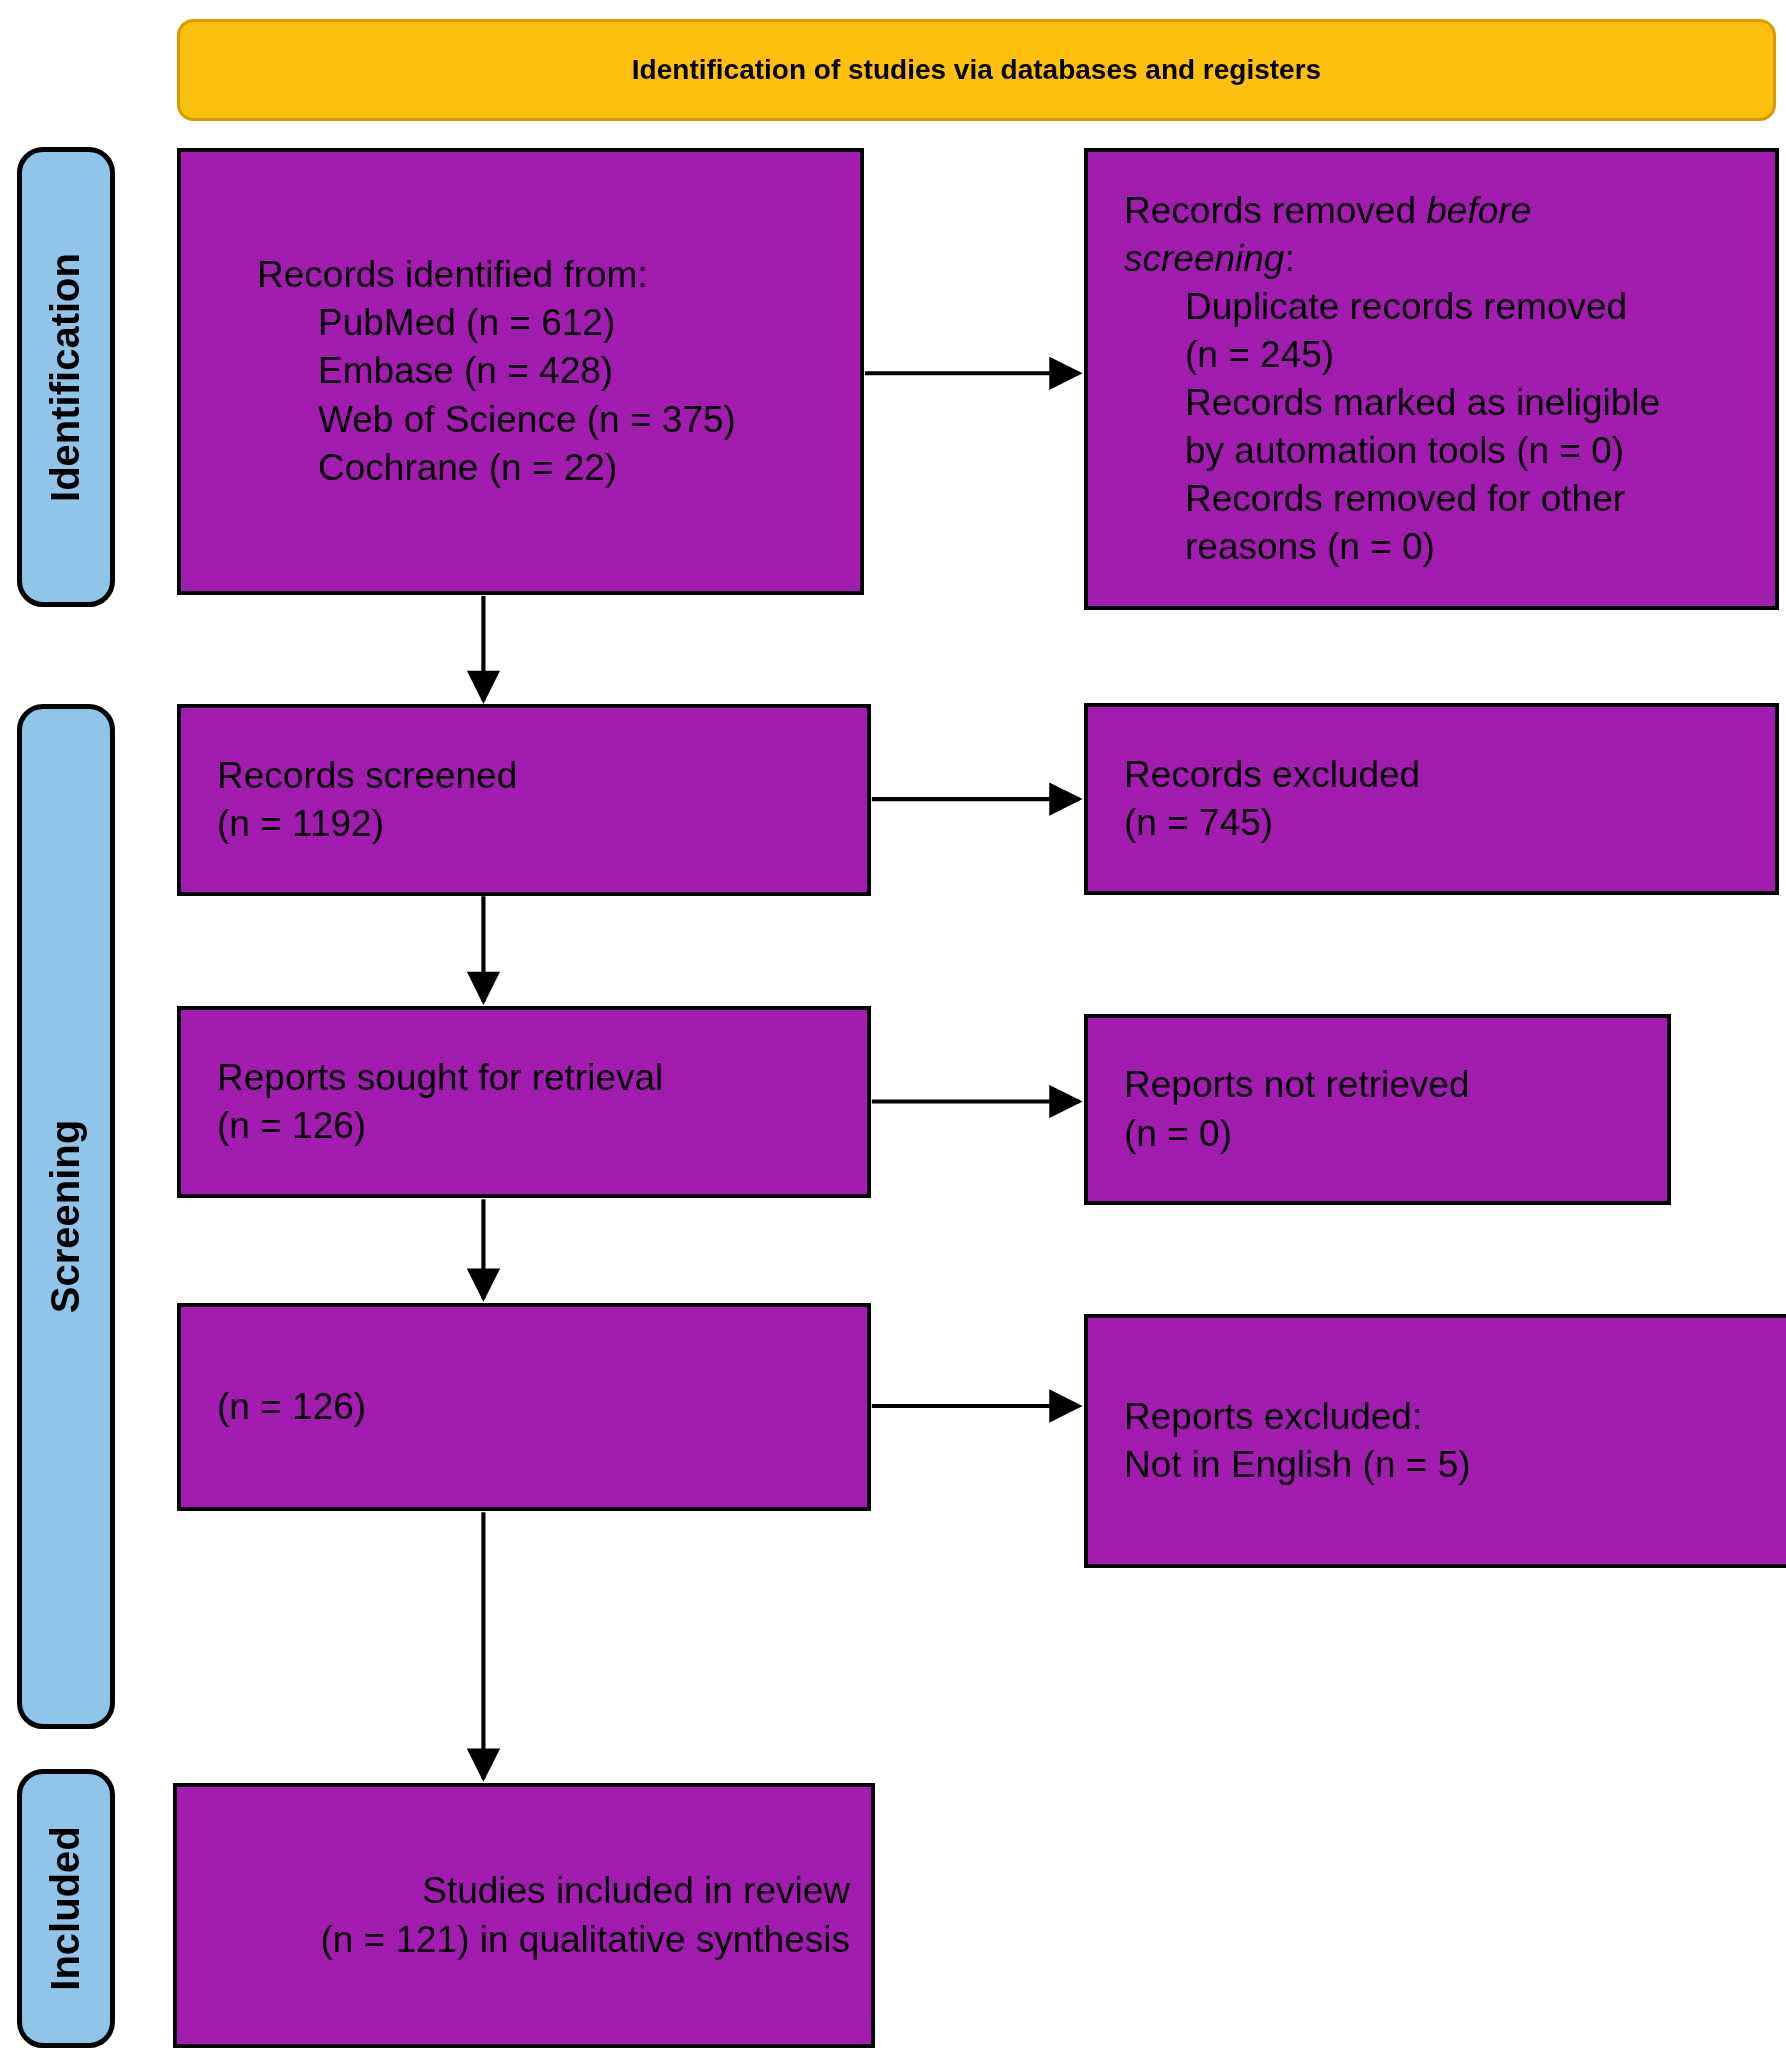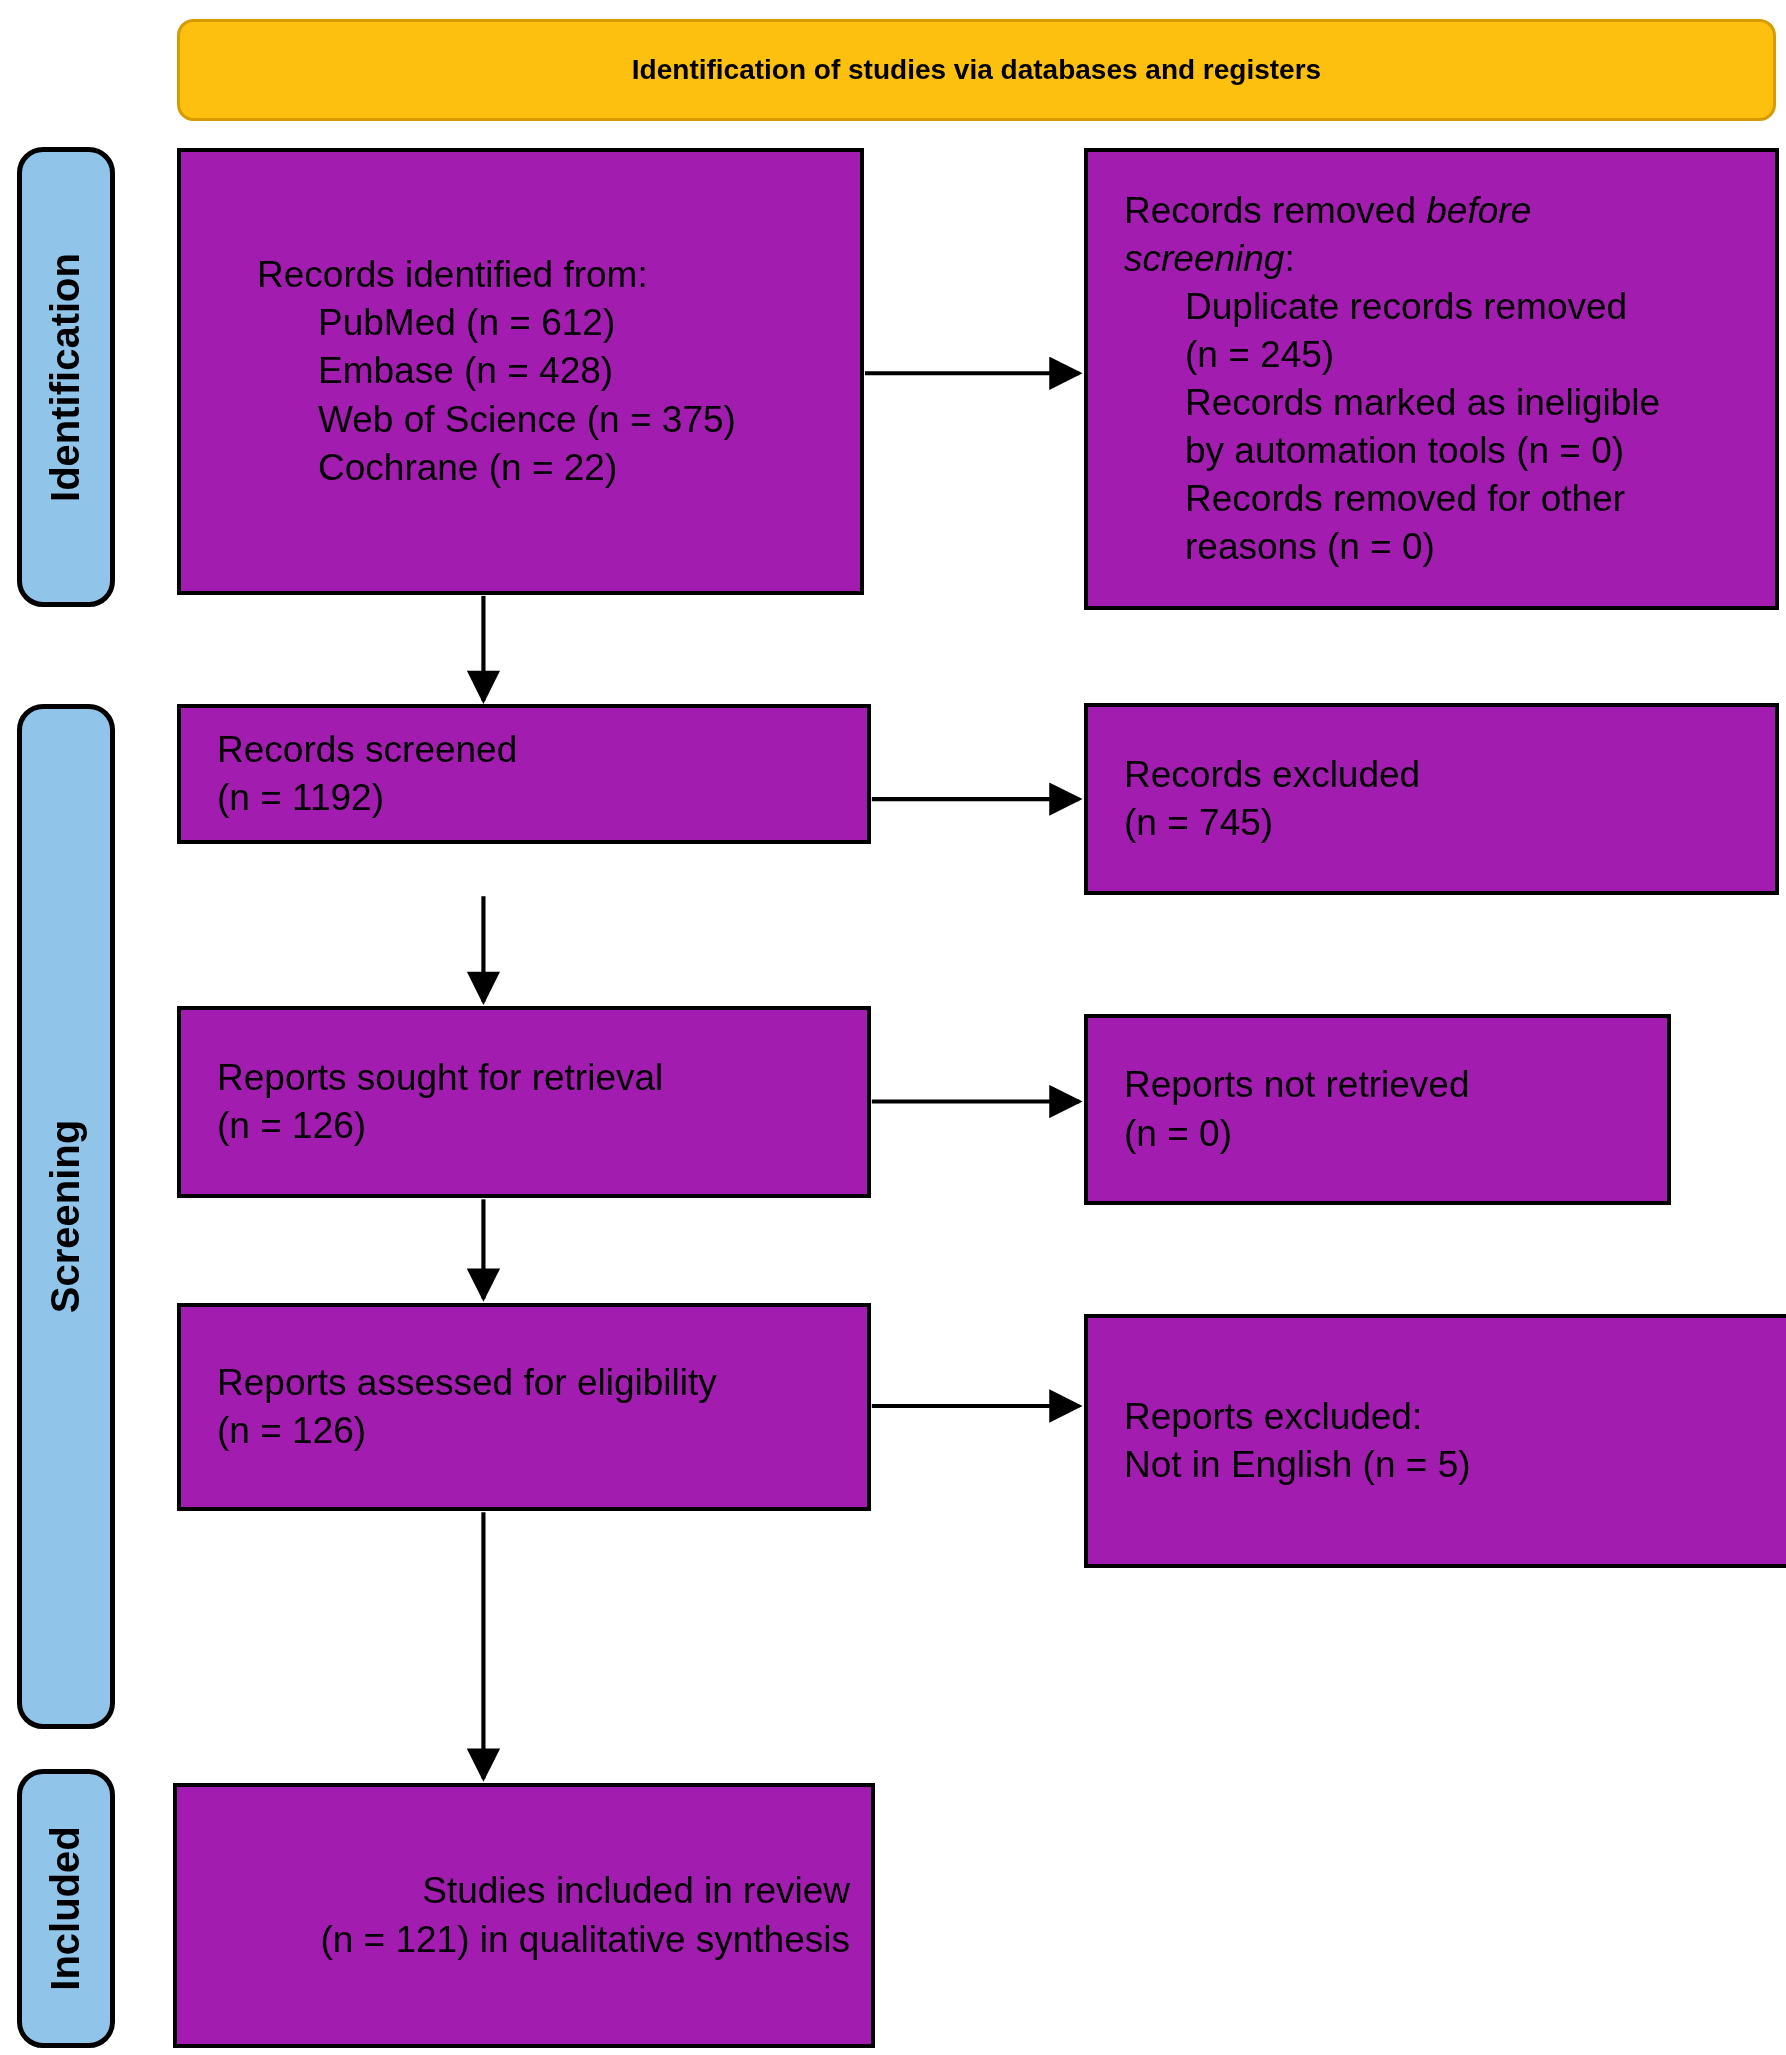--- a/index.html
+++ b/index.html
@@ -53,21 +53,21 @@
     padding: 8.3px 21px 8.3px 36px;
     font-size: 37px;
     line-height: 1.3;
     width: 100%;
   }
   .line { white-space: nowrap; }
   .indent { padding-left: 61px; }
   .it { font-style: italic; }
   #box-identified       { left: 177px;  top: 148px;  width: 687px;  height: 447px; padding-left: 40px; }
   #box-removed          { left: 1084px; top: 148px;  width: 695px; height: 462px; }
-  #box-screened         { left: 177px;  top: 704px; width: 694px; height: 140px; }
+  #box-screened         { left: 177px;  top: 704px; width: 694px; height: 192px; }
   #box-records-excluded { left: 1084px; top: 703px; width: 695px; height: 192px; }
   #box-sought           { left: 177px;  top: 1006px; width: 694px; height: 192px; }
   #box-not-retrieved    { left: 1084px; top: 1014px; width: 587px; height: 191px; }
   #box-assessed         { left: 177px;  top: 1303px; width: 694px; height: 208px; }
   #box-reports-excluded { left: 1084px; top: 1314px; width: 839px; height: 254px; }
   #box-included         { left: 173px;  top: 1783px; width: 702px; height: 265px; text-align: right; }
   
   .arrows {
     position: absolute;
     left: 0; top: 0;
@@ -138,21 +138,20 @@
   </div>
   <div class="fbox" id="box-not-retrieved">
     <div class="content">
       <div class="line">Reports not retrieved</div>
       <div class="line">(n = 0)</div>
     </div>
   </div>
 
   <div class="fbox" id="box-assessed">
     <div class="content">
-      <div class="line">Reports assessed for eligibility</div>
       <div class="line">(n = 126)</div>
     </div>
   </div>
   <div class="fbox" id="box-reports-excluded">
     <div class="content">
       <div class="line">Reports excluded:</div>
       <div class="line">Not in English (n = 5)</div>
     </div>
   </div>
 

